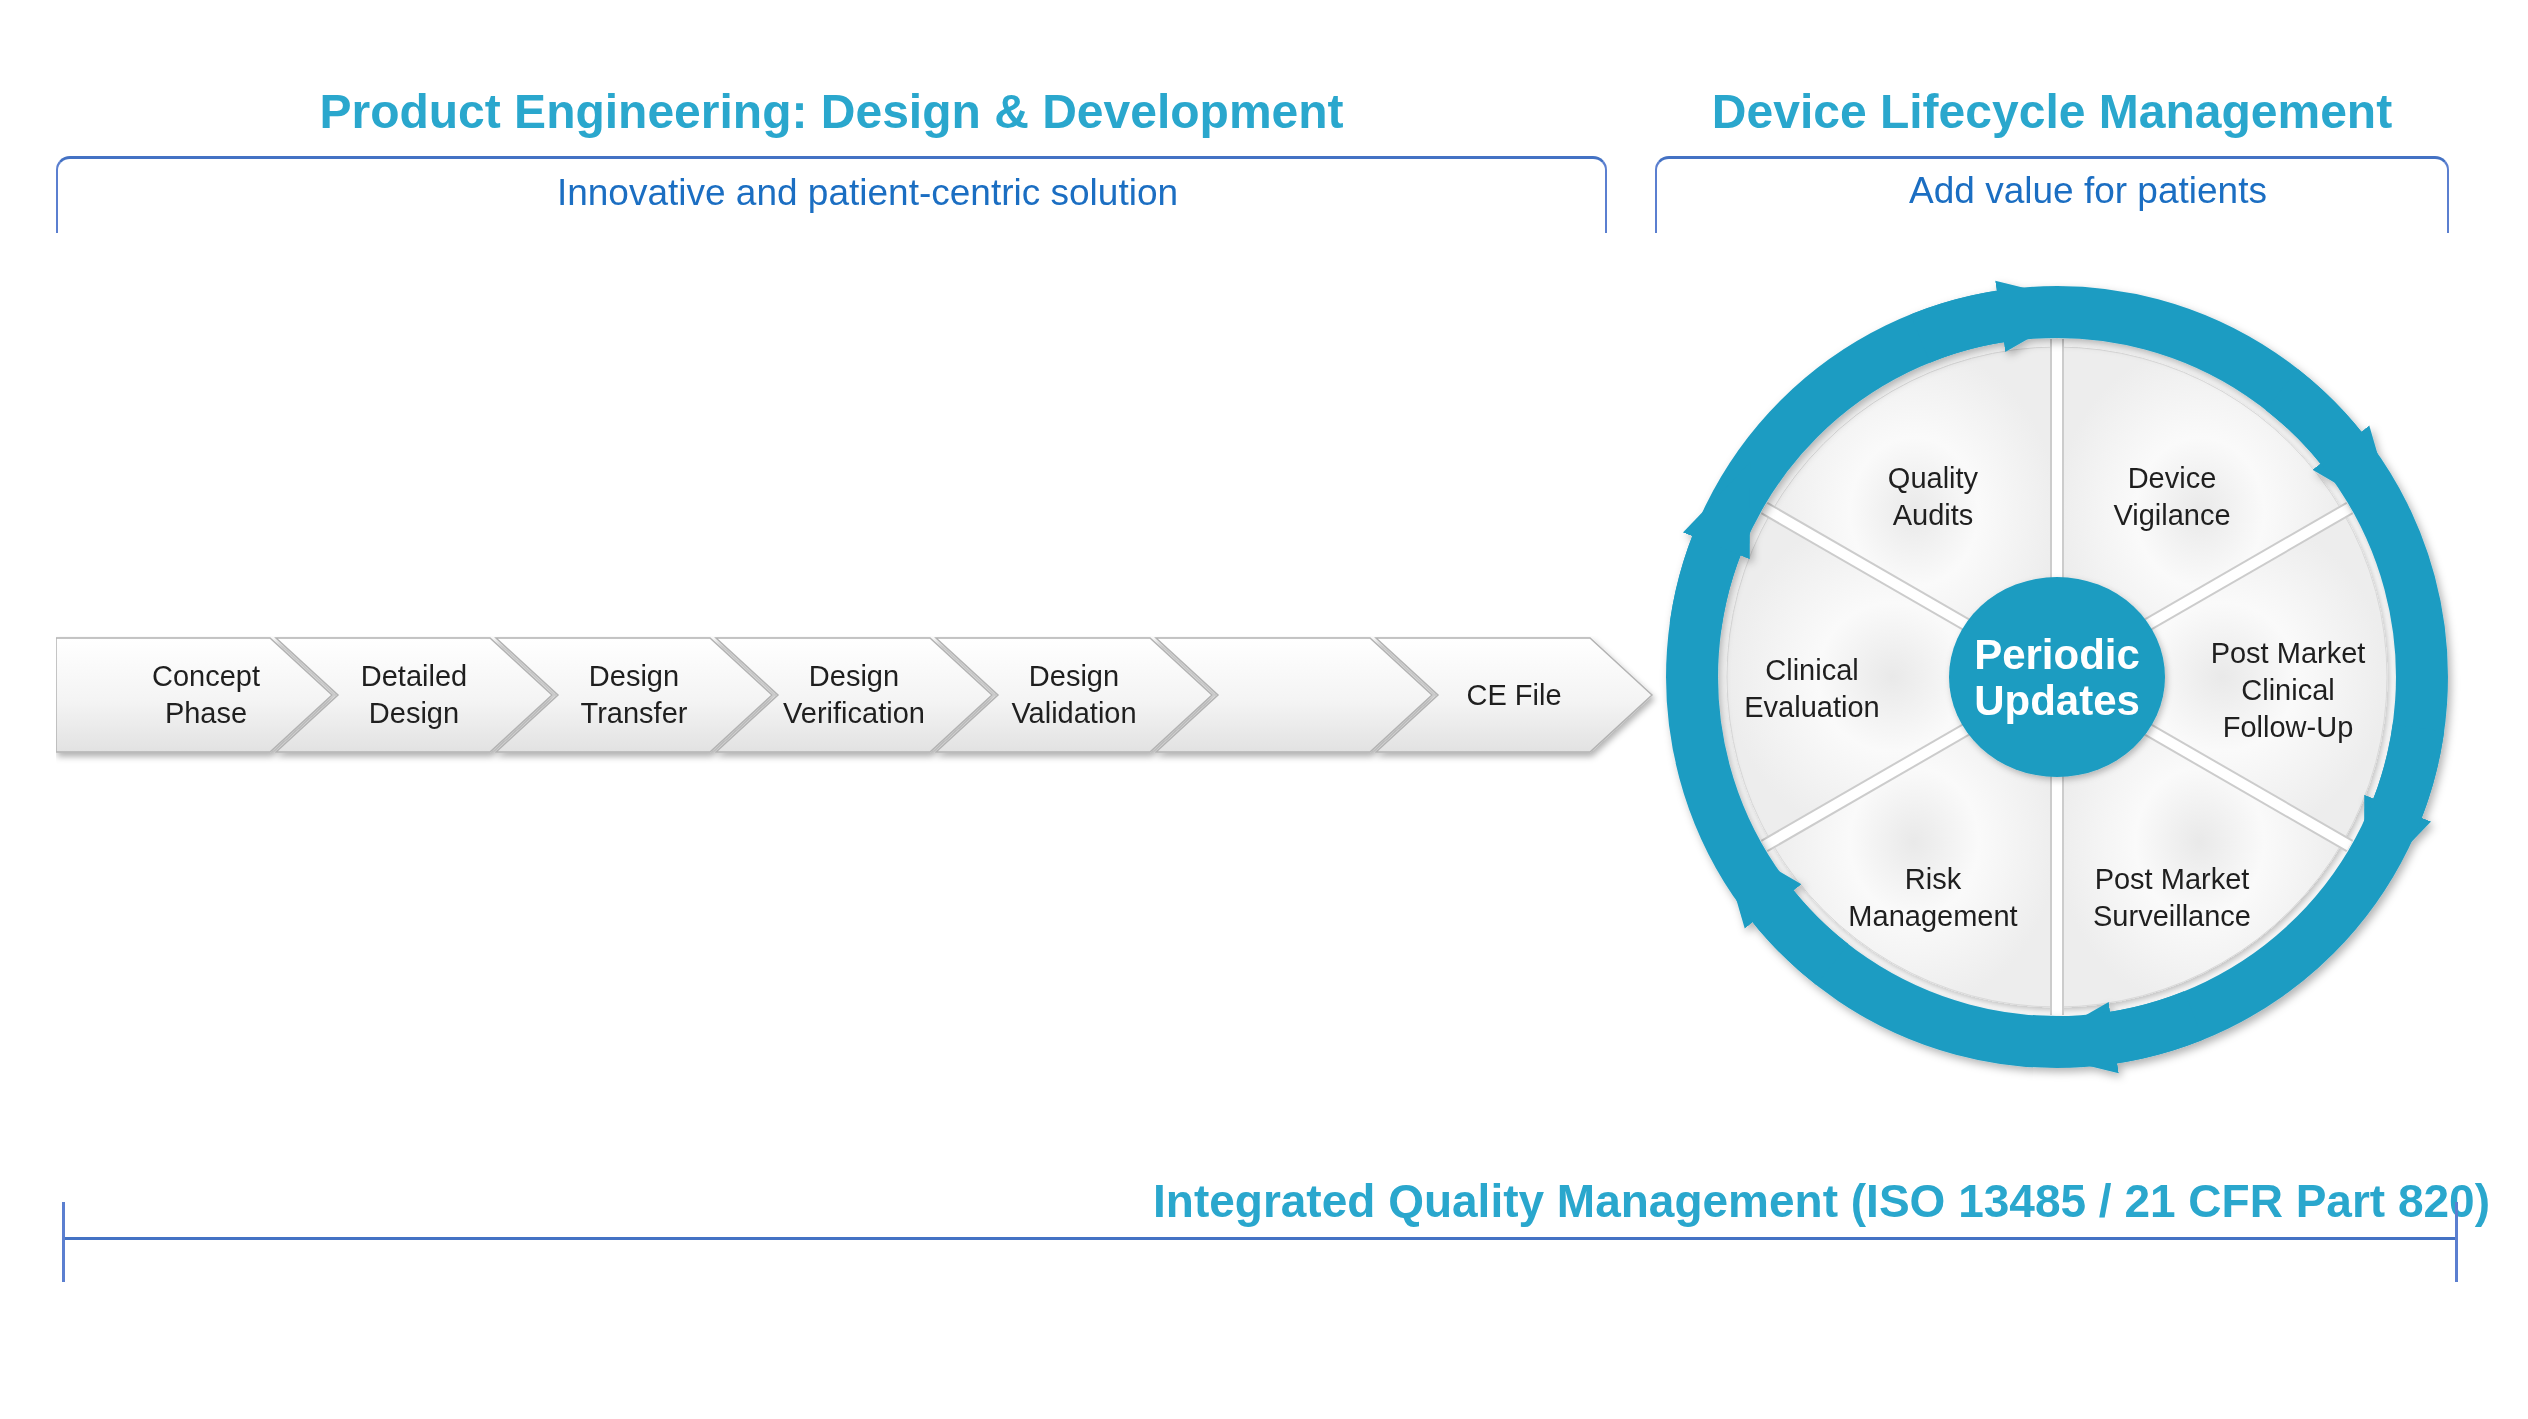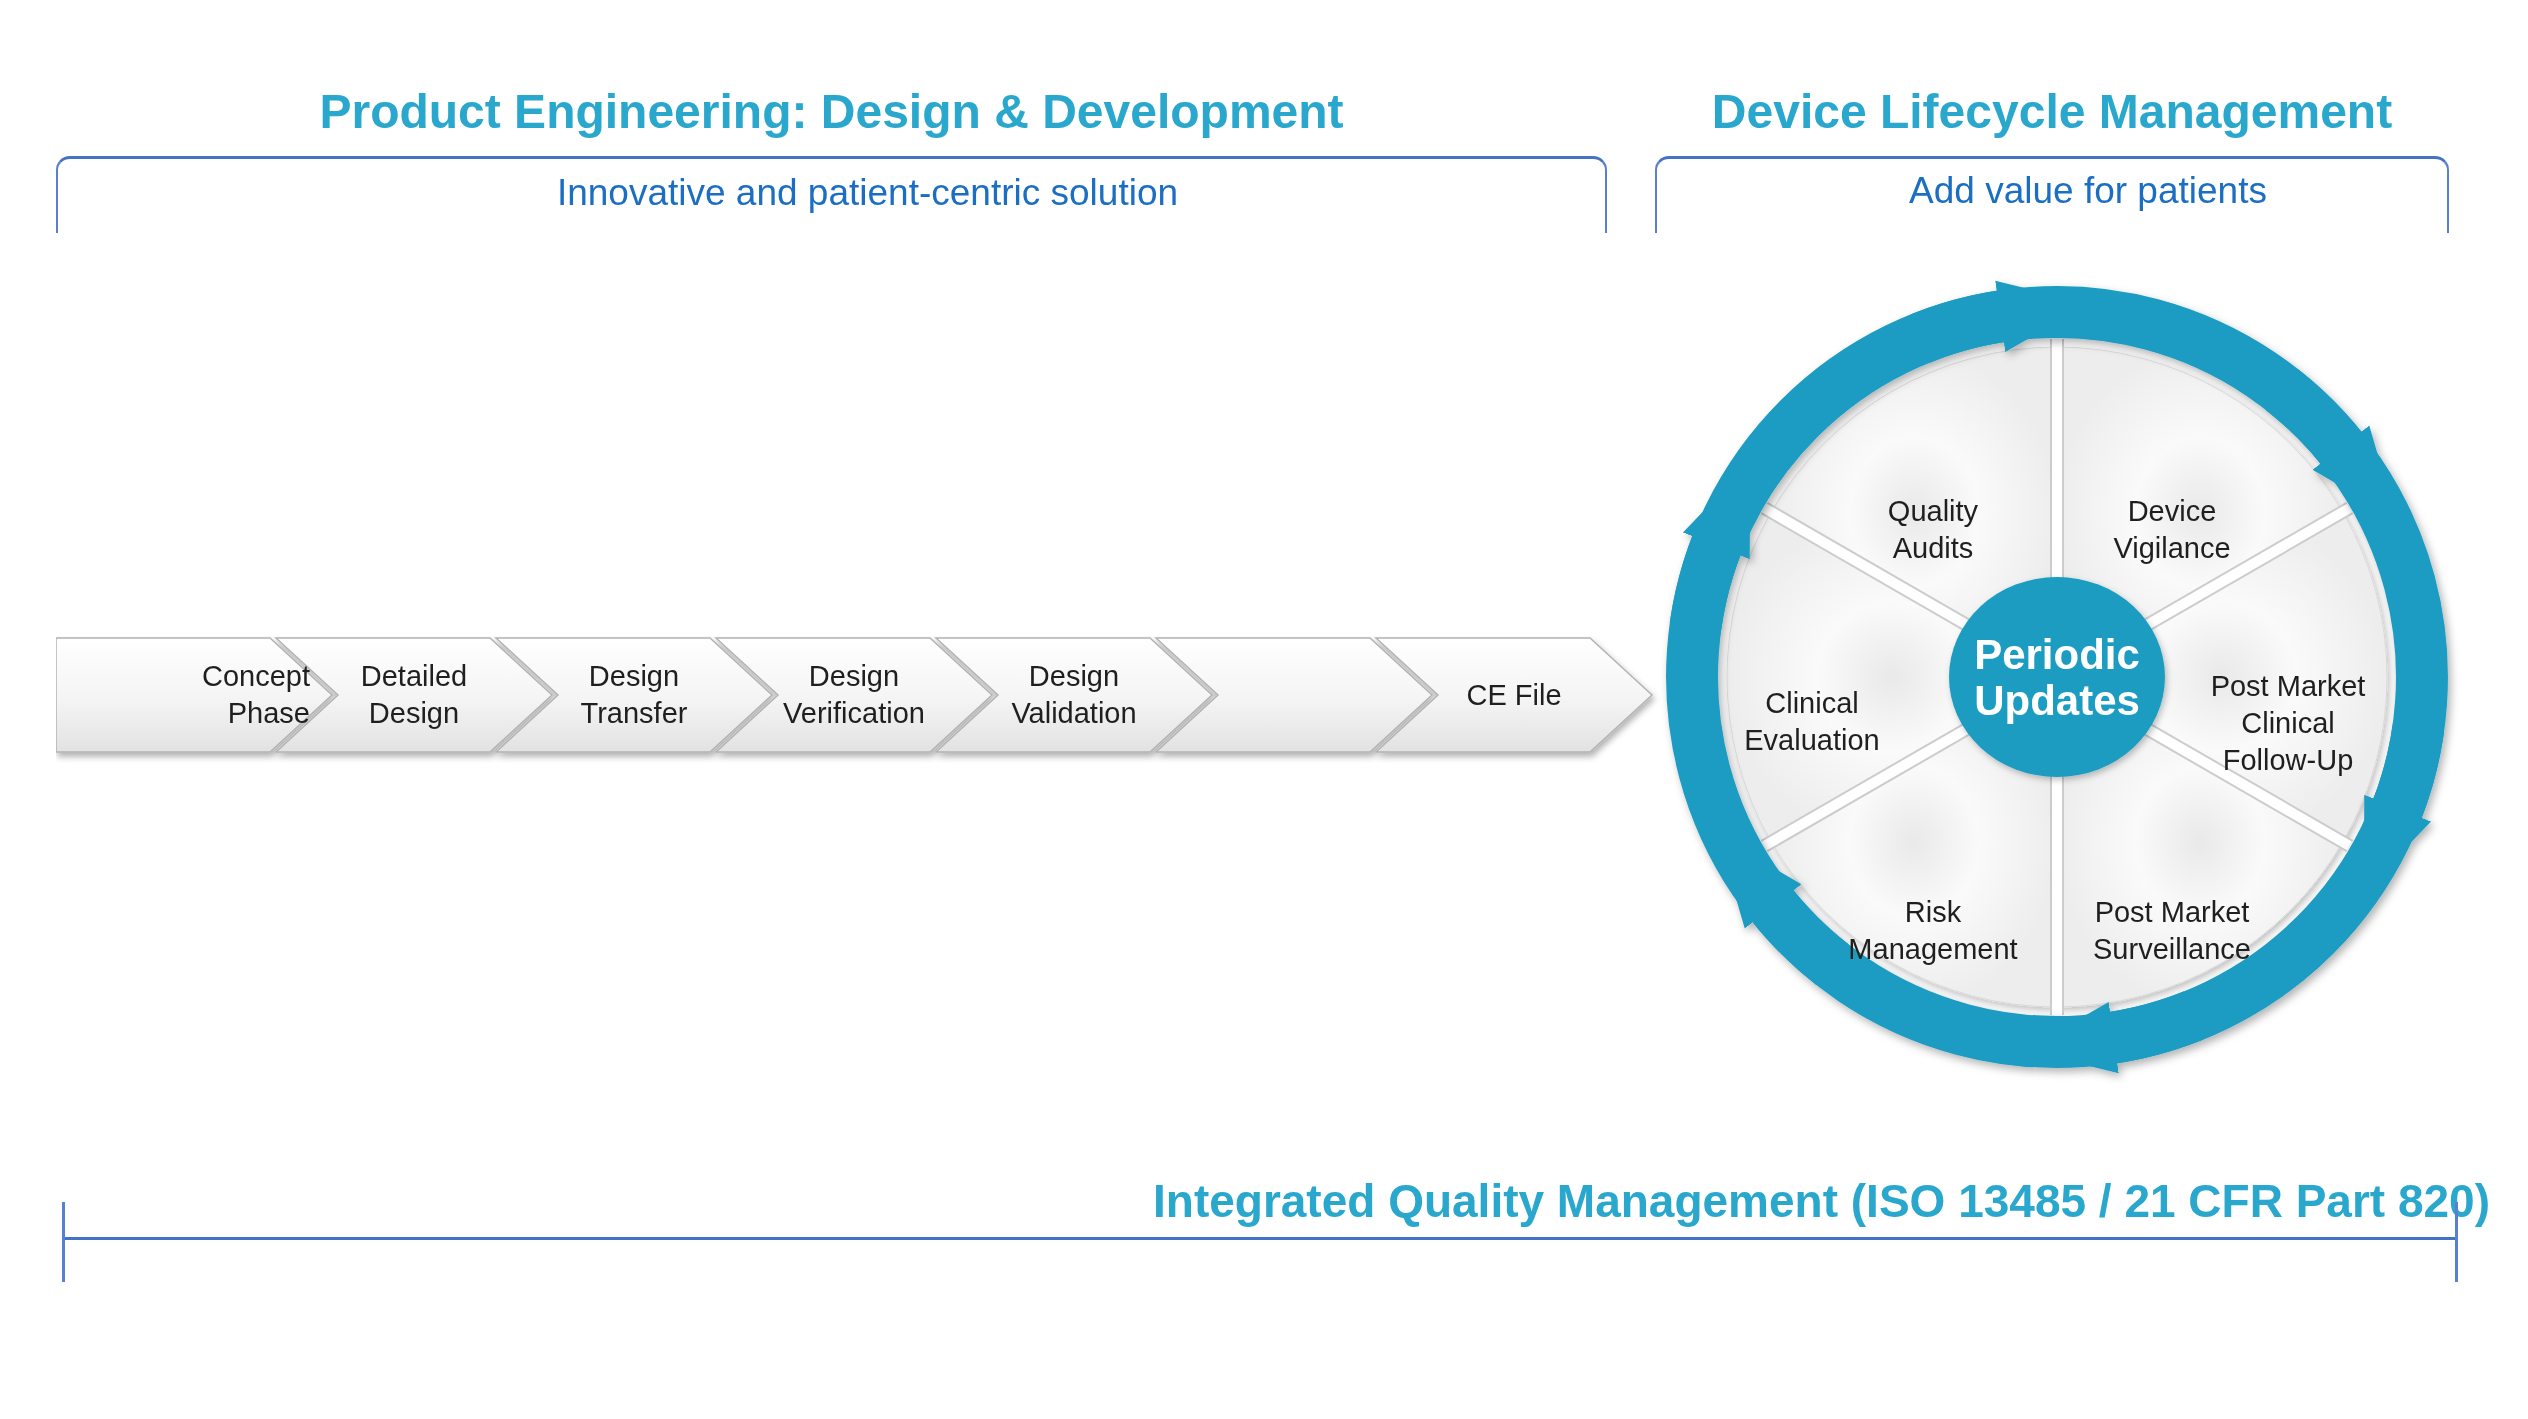--- a/index.html
+++ b/index.html
@@ -13,21 +13,21 @@
                 border-right:2px solid #5b7fd0;border-radius:14px 14px 0 0;}
 
   
   .step-label{position:absolute;width:224px;height:96px;display:flex;flex-direction:column;
               justify-content:center;align-items:center;text-align:center;color:#1f1f1f;
               font-size:29px;line-height:37px;}
   .step-label span{display:block;}
 
   
   .seg-label{position:absolute;transform:translate(-50%,-50%);text-align:center;color:#1f1f1f;
-             font-size:29px;line-height:37px;margin-top:33px;}
+             font-size:29px;line-height:37px;}
   .seg-label span{display:block;}
   .center-label{position:absolute;transform:translate(-50%,-50%);text-align:center;color:#ffffff;
                 font-size:42px;font-weight:700;line-height:46px;}
   .center-label span{display:block;}
 
   
   .footer-title{position:absolute;left:90px;top:1174px;width:2400px;text-align:right;
                 font-size:46px;font-weight:700;color:#2AA7CD;}
   .footer-sub{position:absolute;left:90px;top:1271px;width:2400px;text-align:center;
               font-size:33px;font-weight:700;color:#1B6EC2;letter-spacing:1px;}
@@ -64,21 +64,21 @@
       <path d="M0,2 H214 L276,59 L214,116 H0 Z"></path>
       <path d="M220,2 H434 L496,59 L434,116 H220 L282,59 Z"></path>
       <path d="M440,2 H654 L716,59 L654,116 H440 L502,59 Z"></path>
       <path d="M660,2 H874 L936,59 L874,116 H660 L722,59 Z"></path>
       <path d="M880,2 H1094 L1156,59 L1094,116 H880 L942,59 Z"></path>
       <path d="M1100,2 H1314 L1376,59 L1314,116 H1100 L1162,59 Z"></path>
       <path d="M1320,2 H1534 L1596,59 L1534,116 H1320 L1382,59 Z"></path>
     </g>
   </svg>
 
-  <div class="step-label" style="left:86px;top:647px;align-items:flex-end;">
+  <div class="step-label" style="left:94px;top:647px;">
     <span>Concept</span>
     <span>Phase</span>
   </div>
   <div class="step-label" style="left:302px;top:647px;">
     <span>Detailed</span>
     <span>Design</span>
   </div>
   <div class="step-label" style="left:522px;top:647px;">
     <span>Design</span>
     <span>Transfer</span>

